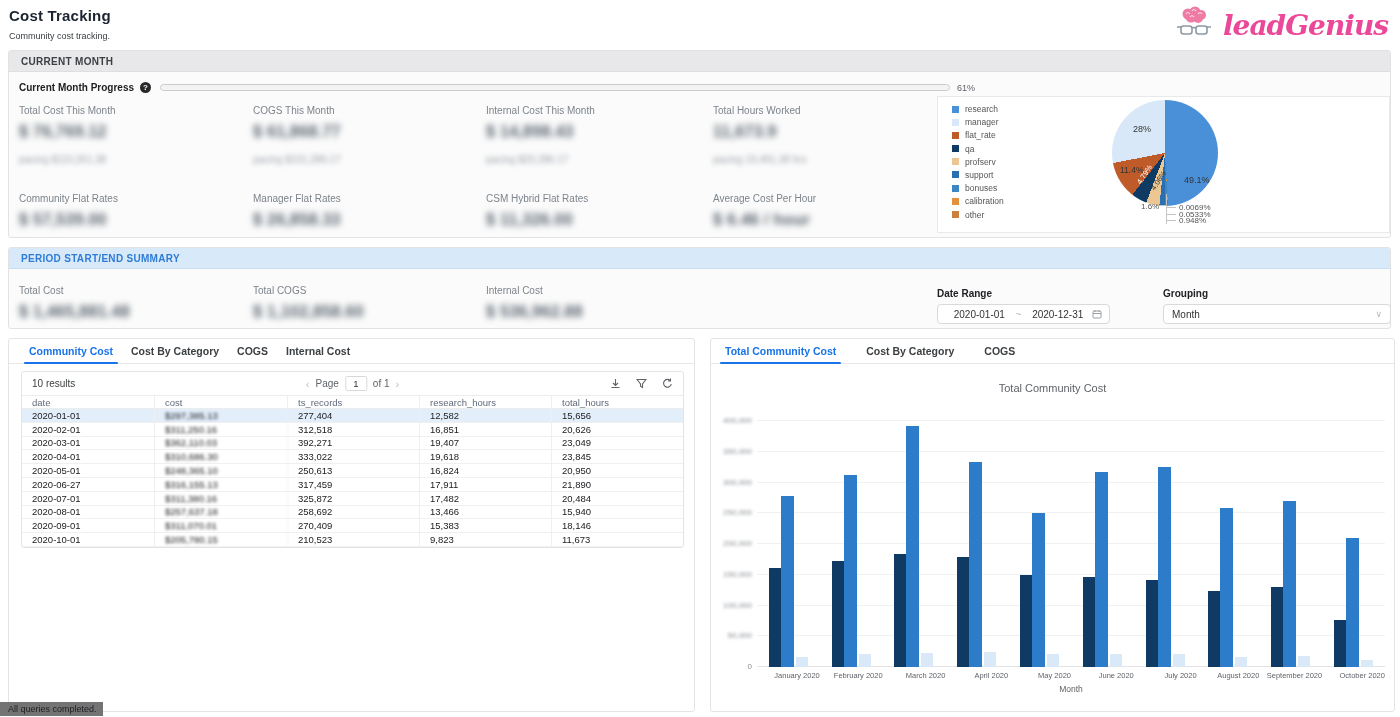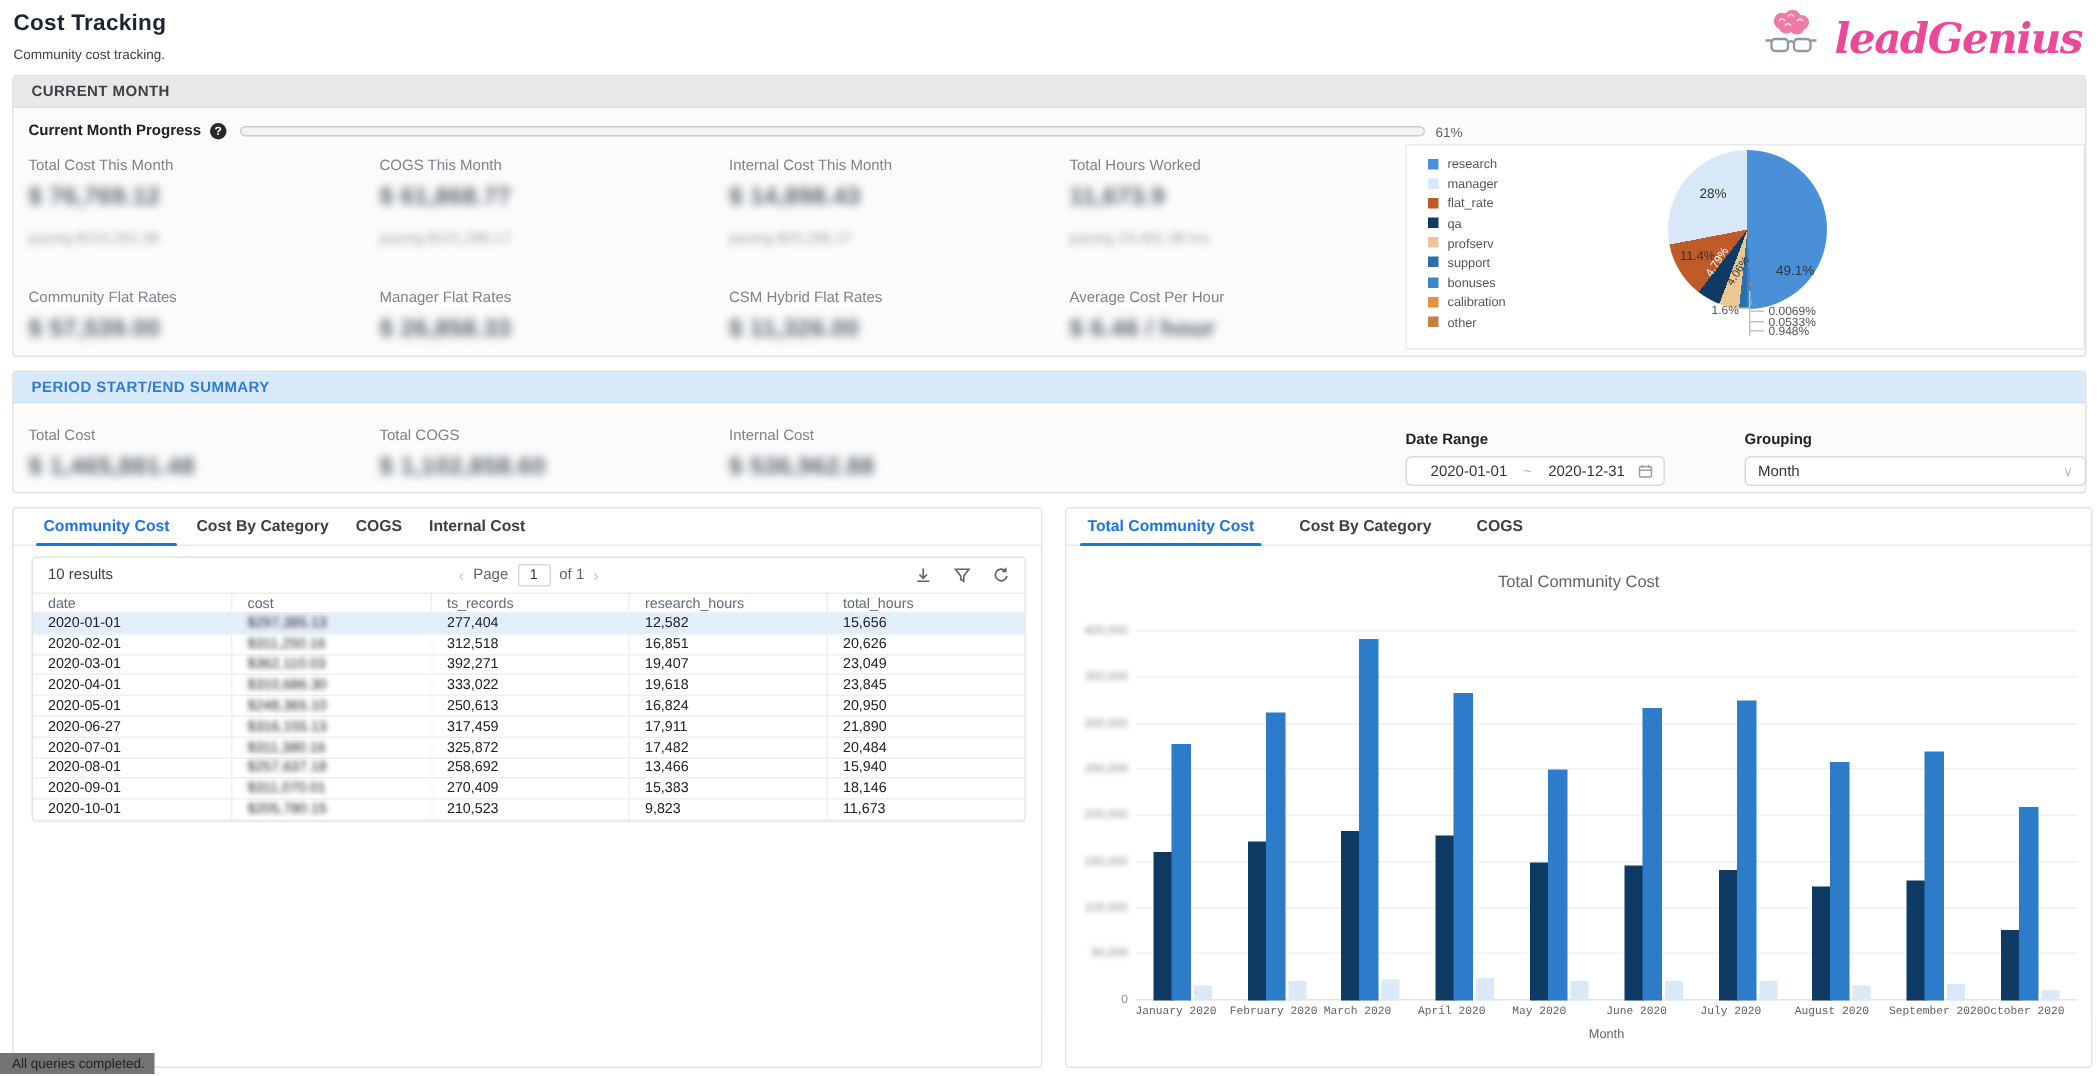--- a/index.html
+++ b/index.html
@@ -91,21 +91,21 @@
   
   .chart-title { position:absolute; top:43px; left:0; right:0; text-align:center; font-size:11px; color:#5f6368; }
   #plot { position:absolute; left:46px; top:82px; width:628px; height:246px; }
   .gridline { position:absolute; left:0; right:0; height:1px; background:#f1f1f1; }
   .gridline.zero { background:#e3e3e3; }
   .ytick { position:absolute; right:100%; margin-right:5px; font-size:8px; color:#8a8f95; white-space:nowrap; transform:translateY(-50%); }
   #groups { position:absolute; left:0; right:0; bottom:0; top:0; display:flex; }
   .group { flex:1; display:flex; align-items:flex-end; justify-content:center; }
   .bar { display:block; }
   #xlabels { position:absolute; left:46px; top:332px; width:628px; display:flex; }
-  .xlabel { flex:1; text-align:left; font-size:7.5px; color:#5f6368; white-space:nowrap;font-family:Liberation Mono, monospace; }
+  .xlabel { flex:1; text-align:right; font-size:7.5px; color:#5f6368; white-space:nowrap; }
   .axis-title { position:absolute; left:46px; width:628px; top:345px; text-align:center; font-size:8.5px; color:#5f6368; }
 
   
   #status-bar { position:absolute; left:0; top:702px; background:#737373; padding:2px 6px 2px 8px; font-family:Liberation Sans, sans-serif; font-size:9px; color:#202124; z-index:5; }
 </style>
 </head>
 <body>
 
 <div id="app">
 

